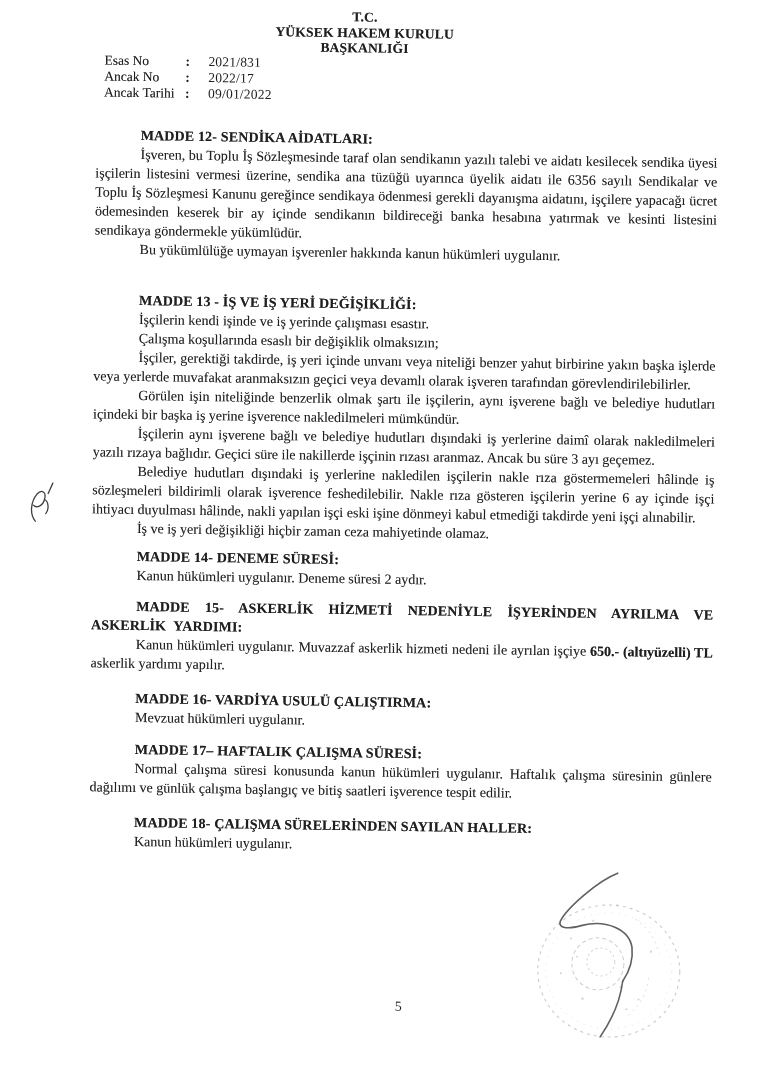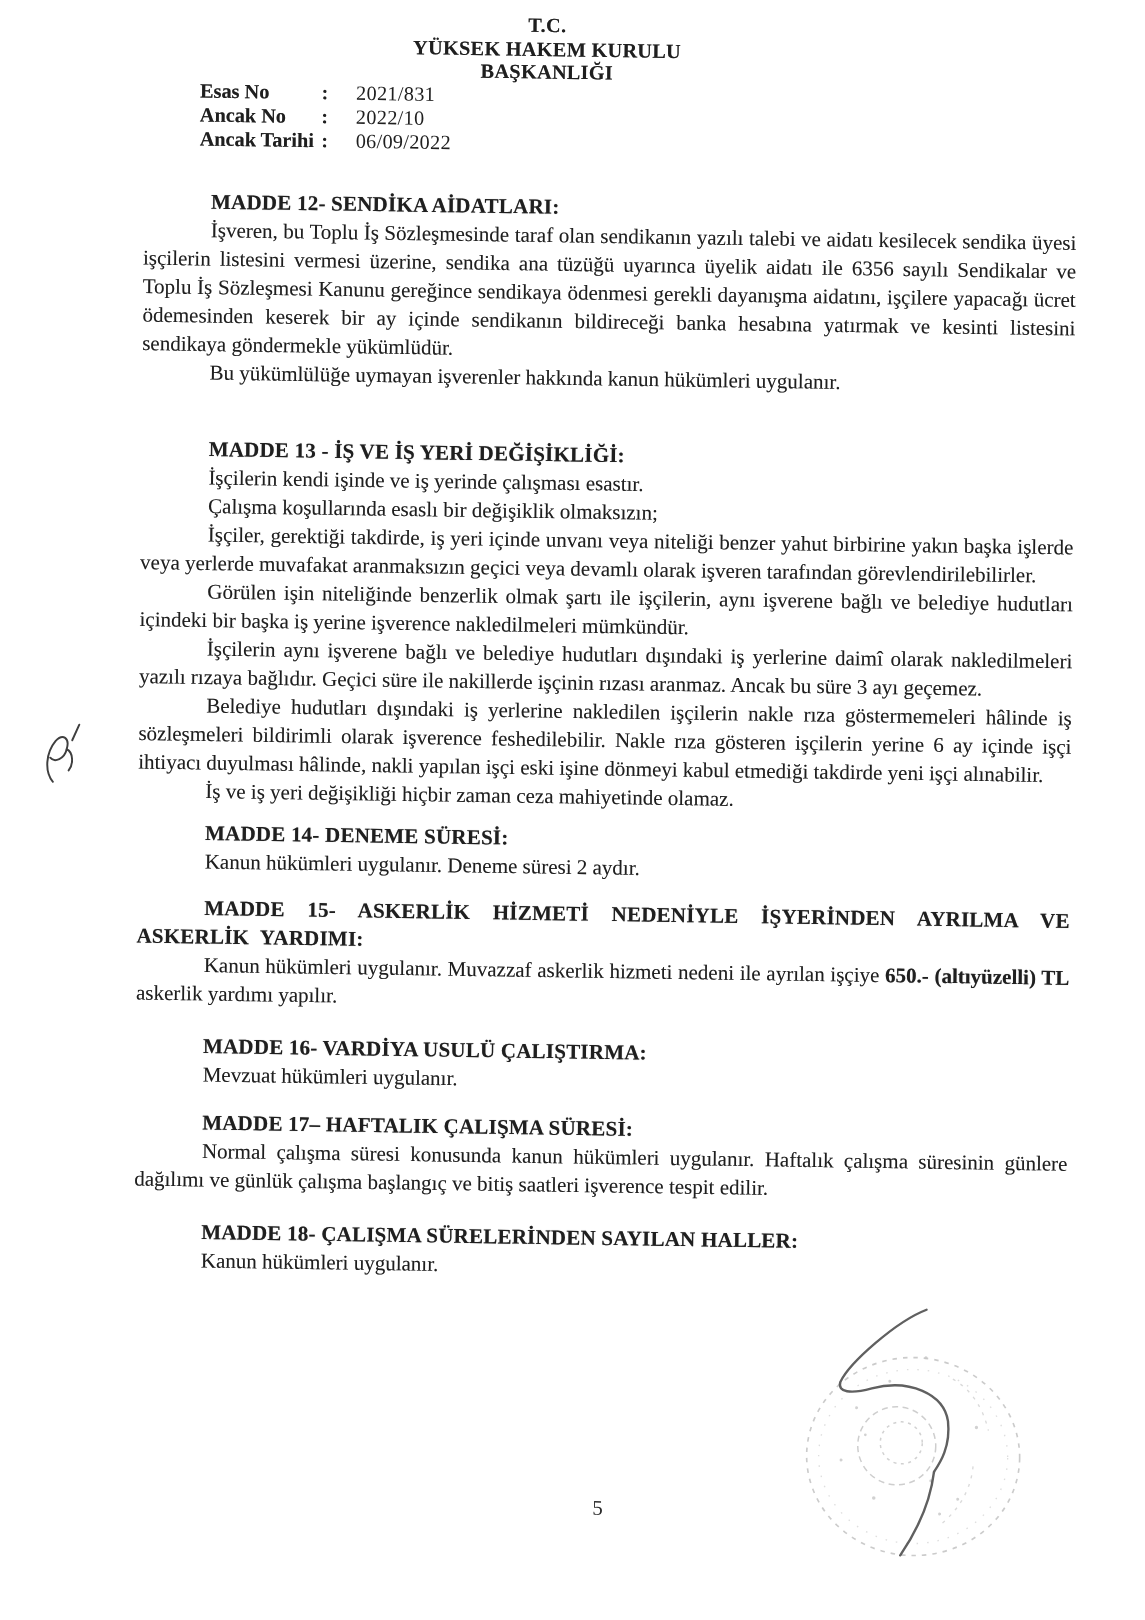--- a/index.html
+++ b/index.html
@@ -19,21 +19,21 @@
     position:absolute;left:272px;top:4px;width:186px;
     text-align:center;font-weight:bold;font-size:13.5px;line-height:15.5px;
     letter-spacing:.2px;
     text-shadow:0 0 .4px rgba(0,0,0,.45);
   }
   .case-info{
     position:absolute;left:105px;top:51px;
     font-size:13.5px;line-height:15.8px;
   }
   .case-row{display:flex;}
-  .case-label{font-weight:bold;width:81px;text-shadow:0 0 .4px rgba(0,0,0,.45);margin-left:29px;}
+  .case-label{font-weight:normal;width:81px;text-shadow:0 0 .4px rgba(0,0,0,.45);}
   .case-colon{font-weight:bold;width:23px;}
   .case-value{letter-spacing:.2px;text-align:center;}
   .content{
     position:absolute;left:97px;top:124px;width:622px;
     font-size:14px;line-height:19px;text-align:justify;
     text-shadow:0 0 .35px rgba(0,0,0,.35);
   }
   .article{margin:0;}
   .article .article-title{
     font-weight:bold;text-indent:45px;letter-spacing:.15px;
@@ -70,26 +70,26 @@
 
   <div class="case-info">
     <div class="case-row">
       <span class="case-label">Esas No</span>
       <span class="case-colon">:</span>
       <span class="case-value">2021/831</span>
     </div>
     <div class="case-row">
       <span class="case-label">Ancak No</span>
       <span class="case-colon">:</span>
-      <span class="case-value">2022/10</span>
+      <span class="case-value">2022/17</span>
     </div>
     <div class="case-row">
       <span class="case-label">Ancak Tarihi</span>
       <span class="case-colon">:</span>
-      <span class="case-value">06/09/2022</span>
+      <span class="case-value">09/01/2022</span>
     </div>
   </div>
 
   <main class="content">
       <section class="article">
       <div class="article-title">MADDE 12- SENDİKA AİDATLARI:</div>
     <p><span>İşveren, bu Toplu İş Sözleşmesinde taraf olan sendikanın yazılı talebi ve aidatı kesilecek sendika üyesi işçilerin listesini vermesi üzerine, sendika ana tüzüğü uyarınca üyelik aidatı ile 6356 sayılı Sendikalar ve Toplu İş Sözleşmesi Kanunu gereğince sendikaya ödenmesi gerekli dayanışma aidatını, işçilere yapacağı ücret ödemesinden keserek bir ay içinde sendikanın bildireceği banka hesabına yatırmak ve kesinti listesini sendikaya göndermekle yükümlüdür.</span></p>
         <p><span>Bu yükümlülüğe uymayan işverenler hakkında kanun hükümleri uygulanır.</span></p>
       </section>
       <section class="article">

